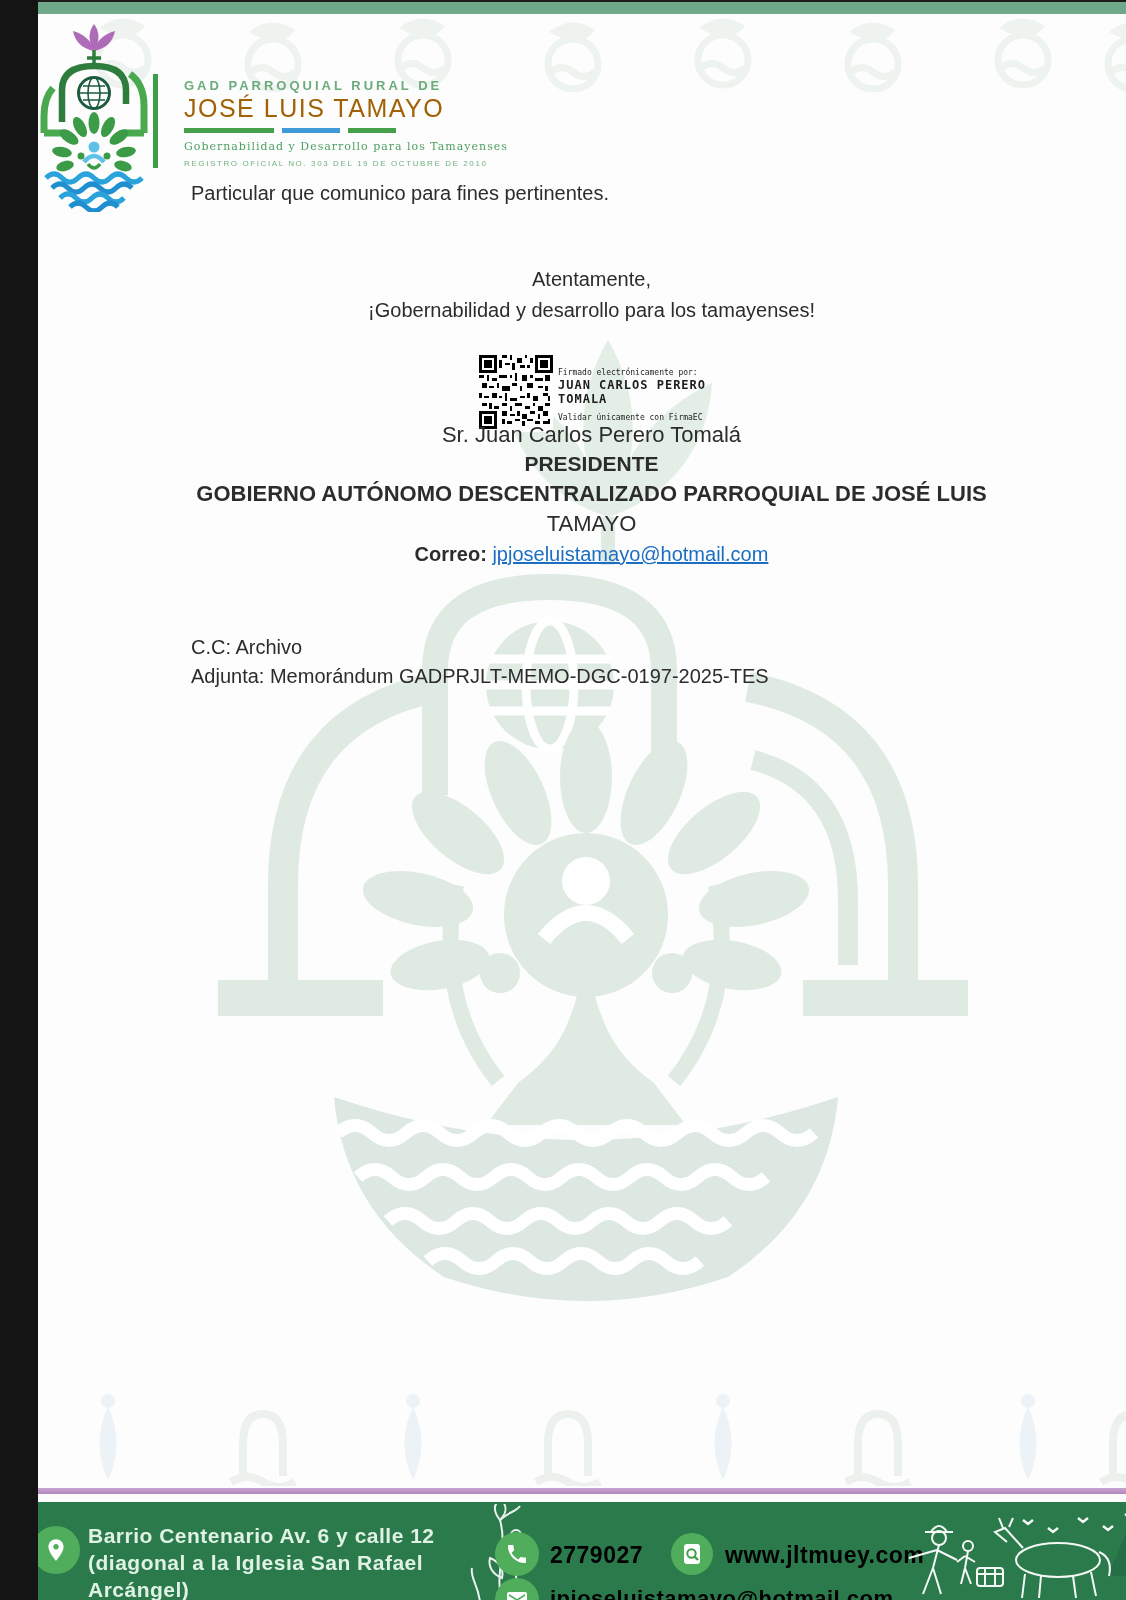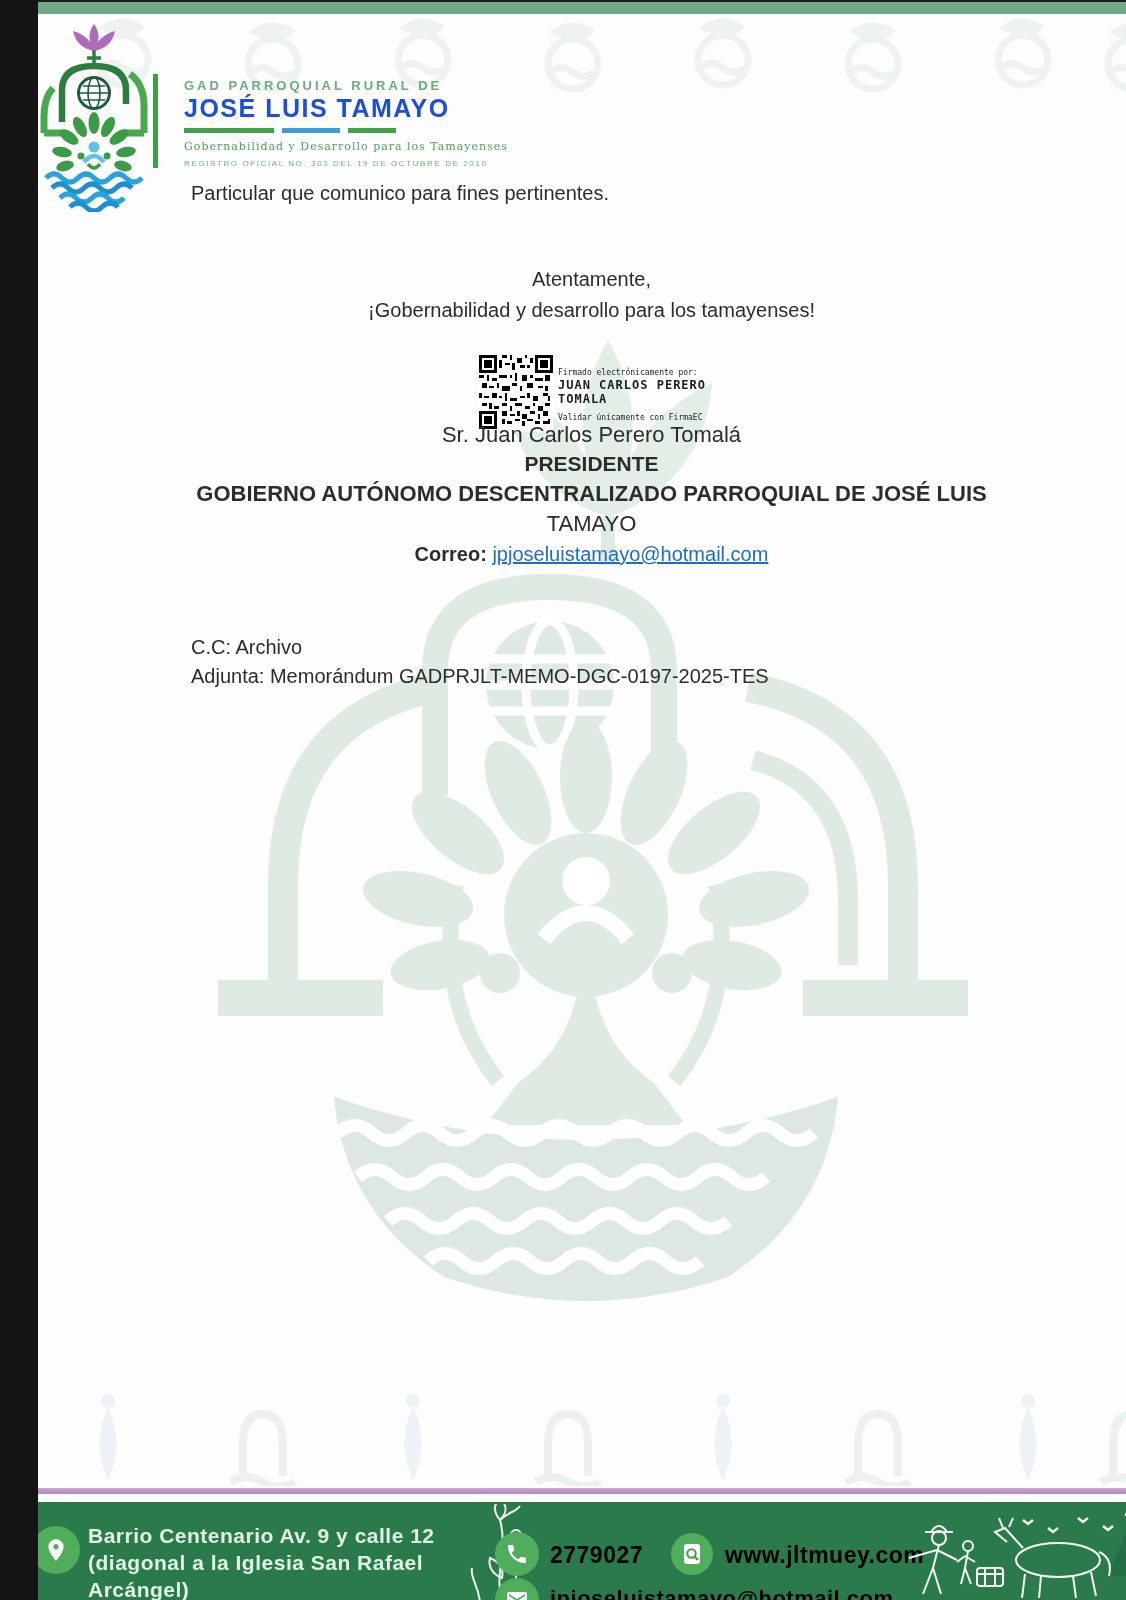--- a/index.html
+++ b/index.html
@@ -13,21 +13,21 @@
   .corner-notch { position:absolute; right:0; top:0; width:18px; height:15px; background:#121212; z-index:6; }
 
   .wm-strip { position:absolute; left:0; z-index:0; }
   .wm-main  { position:absolute; left:150px; top:325px; z-index:0; }
 
   .logo { position:absolute; left:0; top:20px; z-index:4; }
   .hdr-divider { position:absolute; left:115px; top:74px; width:5px; height:94px; background:#3f9e4a; z-index:4; }
 
   .hdr-text { position:absolute; left:146px; top:78px; z-index:4; }
   .org-type { font-size:13px; font-weight:700; letter-spacing:3px; color:#6cab7c; }
-  .org-name { font-size:25px; font-weight:700; letter-spacing:1.5px; color:#1d4ed8; margin-top:1px; }
+  .org-name { font-size:25px; font-weight:400; letter-spacing:1.5px; color:#a16207; margin-top:1px; }
   .hdr-bars { margin-top:5px; height:5px; width:212px; display:flex; }
   .hdr-bars .b1 { width:90px; background:#44a04a; }
   .hdr-bars .g  { width:8px; }
   .hdr-bars .b2 { width:58px; background:#3e9bd8; }
   .hdr-bars .b3 { width:48px; background:#44a04a; }
   .tagline { margin-top:7px; font-family:"DejaVu Serif",serif; font-size:11px; color:#4f9f63; letter-spacing:1px; }
   .registry { margin-top:6px; font-size:8px; font-weight:400; letter-spacing:1.6px; color:#74b083; }
 
   .doc-text { color:#2c2c2c; font-size:20px; z-index:3; position:absolute; }
   .para { left:153px; top:182px; }
@@ -328,21 +328,21 @@
 
   <div class="purple-line"></div>
 
   <div class="footer">
     <div class="f-icon f-pin">
       <svg width="26" height="26" viewBox="0 0 24 24">
           <path fill="#ffffff" d="M12 2C8.1 2 5 5.1 5 9c0 5.2 7 13 7 13s7-7.8 7-13c0-3.9-3.1-7-7-7zm0 9.5c-1.4 0-2.5-1.1-2.5-2.5S10.6 6.5 12 6.5s2.5 1.1 2.5 2.5S13.4 11.5 12 11.5z"></path>
         </svg>
     </div>
     <div class="f-addr">
-      <div>Barrio Centenario Av. 9 y calle 12</div>
+      <div>Barrio Centenario Av. 6 y calle 12</div>
       <div>(diagonal a la Iglesia San Rafael</div>
       <div>Arcángel)</div>
     </div>
 
     <svg class="f-flower" width="92" height="98" viewBox="0 0 92 98">
       <g fill="none" stroke="#ffffff" stroke-width="2" opacity="0.9">
         <path d="M52 98 C44 70 58 44 50 16"></path>
         <path d="M50 16 C42 6 44 -2 52 -4 C58 4 56 10 50 16 Z"></path>
         <path d="M50 16 C58 8 66 8 70 2"></path>
         <path d="M66 98 C70 64 58 52 66 36"></path>

